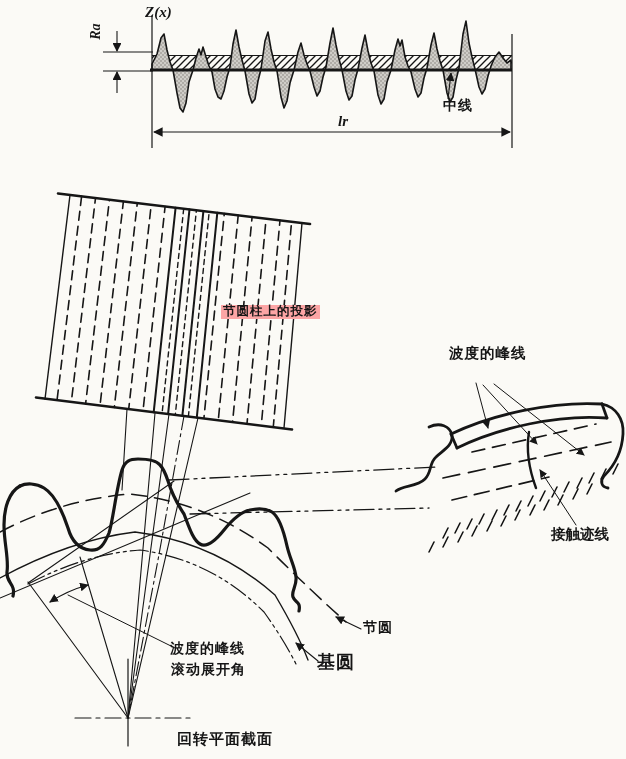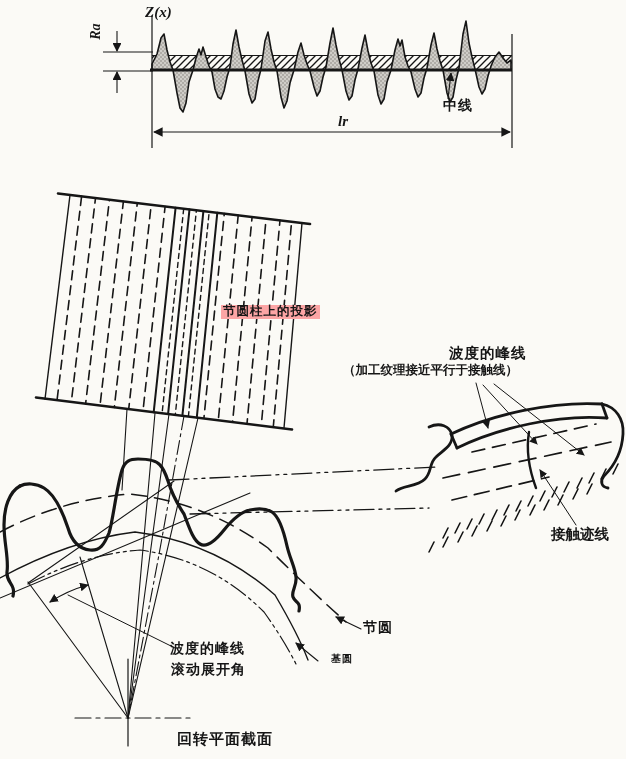--- a/index.html
+++ b/index.html
@@ -212,27 +212,26 @@
 
 <div class="lbl" style="left:443px;top:98px;font-size:14px;">中线</div>
 
 <div class="lbl math" style="left:338px;top:113px;font-size:15px;text-align:center;">lr</div>
 
 
 <div class="lbl onpaper" style="left:221px;top:305px;font-size:12.5px;">节圆柱上的投影</div>
 
 <div class="lbl" style="left:449px;top:346px;font-size:14.5px;">波度的峰线</div>
 
-<div class="lbl" style="left:343px;top:364px;font-size:12.5px;letter-spacing:0;">（加工纹理接近平行于接触线）</div>
 
 <div class="lbl" style="left:551px;top:527px;font-size:14.5px;letter-spacing:0;">接触迹线</div>
 
 <div class="lbl" style="left:363px;top:620px;font-size:14px;">节圆</div>
 
-<div class="lbl" style="left:331px;top:653px;font-size:10px;text-align:right;">基圆</div>
+<div class="lbl" style="left:317px;top:653px;font-size:18px;text-align:right;">基圆</div>
 
 <div class="lbl" style="left:170px;top:641px;font-size:14px;">波度的峰线</div>
 
 <div class="lbl" style="left:171px;top:662px;font-size:14px;text-align:right;">滚动展开角</div>
 
 <div class="lbl" style="left:169px;top:731px;font-size:15px;margin-left:8px;">回转平面截面</div>
 
 </div>
 
 </body></html>

